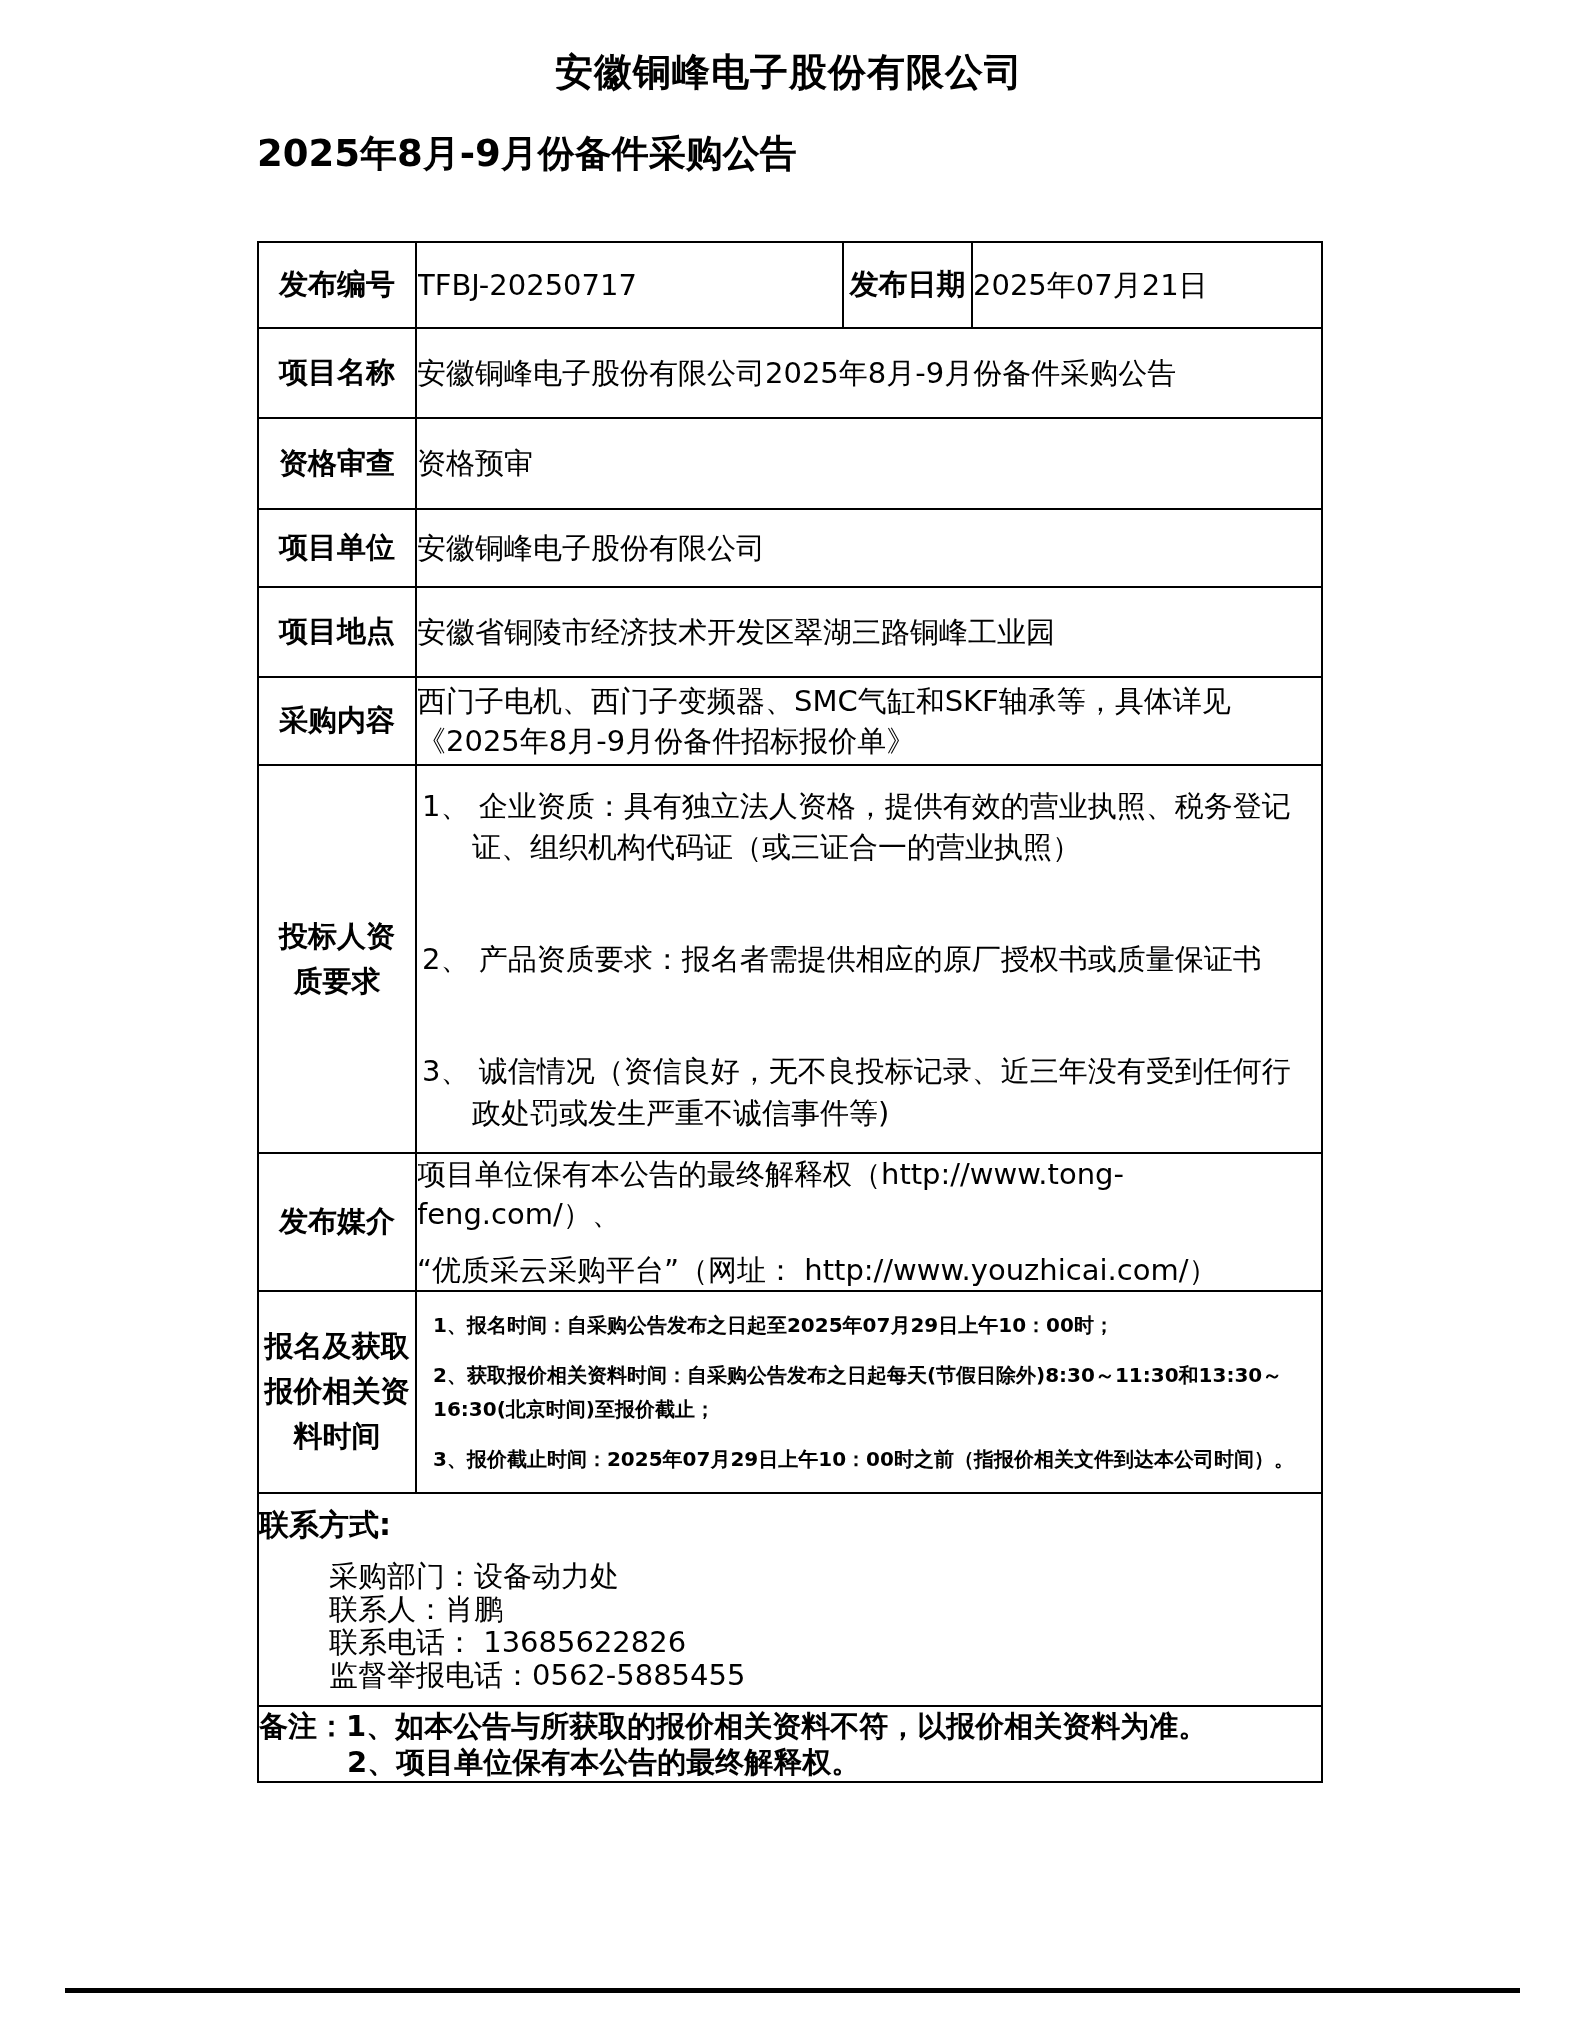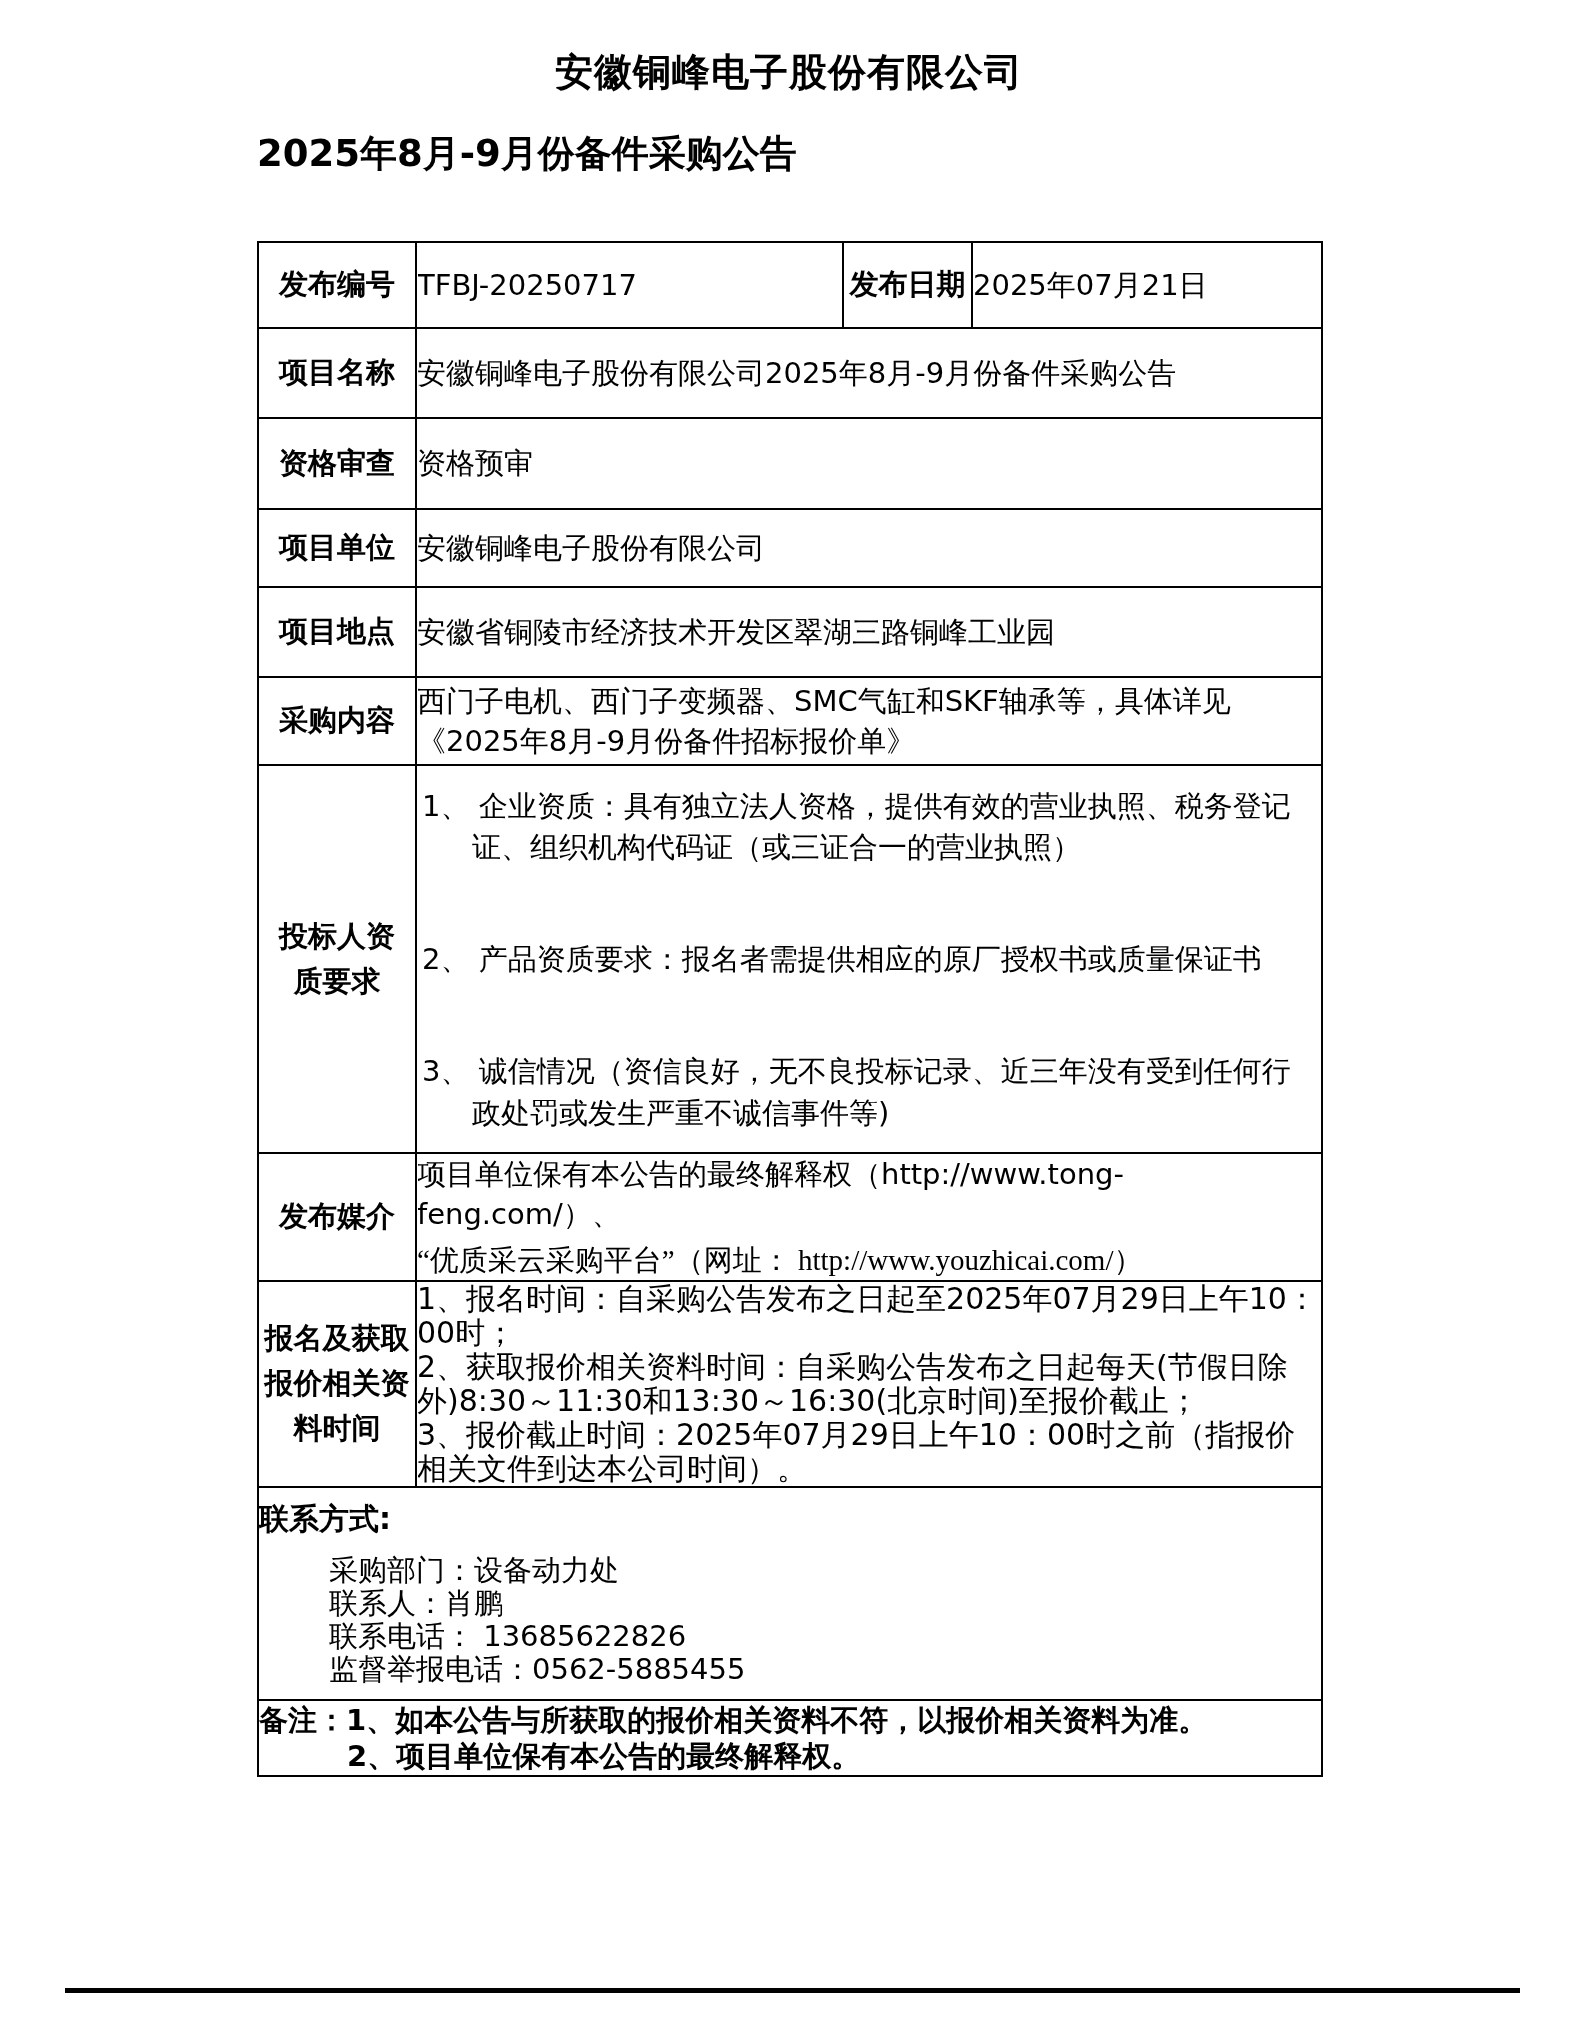--- a/index.html
+++ b/index.html
@@ -38,24 +38,24 @@
   td.qual-cell{vertical-align:top;}
   .qual-wrap{
     display:flex;flex-direction:column;justify-content:space-between;
     height:348px;padding:20px 6px 18px 5px;box-sizing:content-box;
   }
   .qual-item{
     margin:0;padding-left:50px;text-indent:-50px;line-height:1.42;font-size:29px;
   }
   
   .media-line{line-height:40px;}
-  .media-line + .media-line{margin-top:6px;font-family:Liberation Serif, serif;}
+  .media-line + .media-line{margin-top:16px;}
   
   td.sched-cell{vertical-align:top;padding-top:2px;}
-  .sched-item{margin:0;line-height:34px;font-size:30px;}
+  .sched-item{margin:16px;line-height:34px;font-size:20px;font-weight:bold;}
   
   td.contact-cell{vertical-align:top;padding:8px 6px 0 4px;}
   .contact-heading{font-weight:700;font-size:30px;line-height:36px;}
   .contact-line{margin-left:70px;font-size:29px;line-height:33px;}
   .contact-line.first{margin-top:17px;}
   
   td.remark-cell{vertical-align:middle;padding:0 6px 0 4px;}
   .remark-line{font-weight:700;font-size:29px;line-height:36px;}
   .remark-line.indent{margin-left:88px;}
   .footer-rule{

